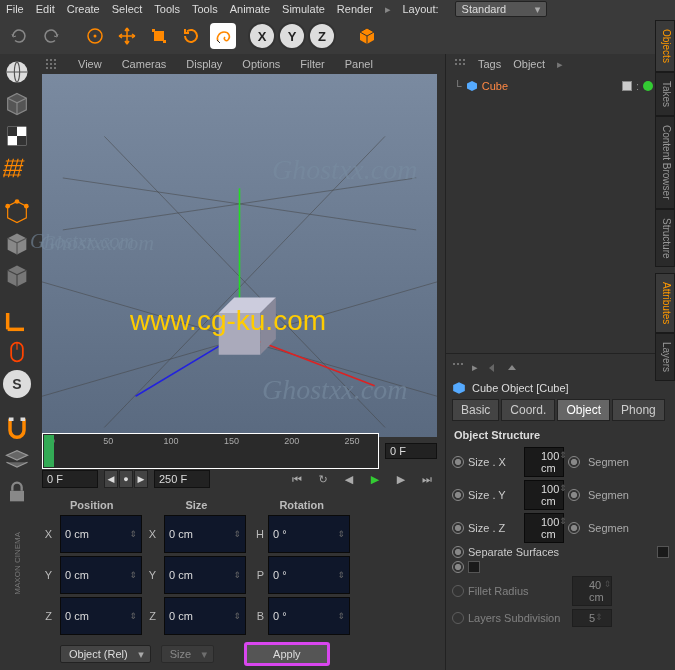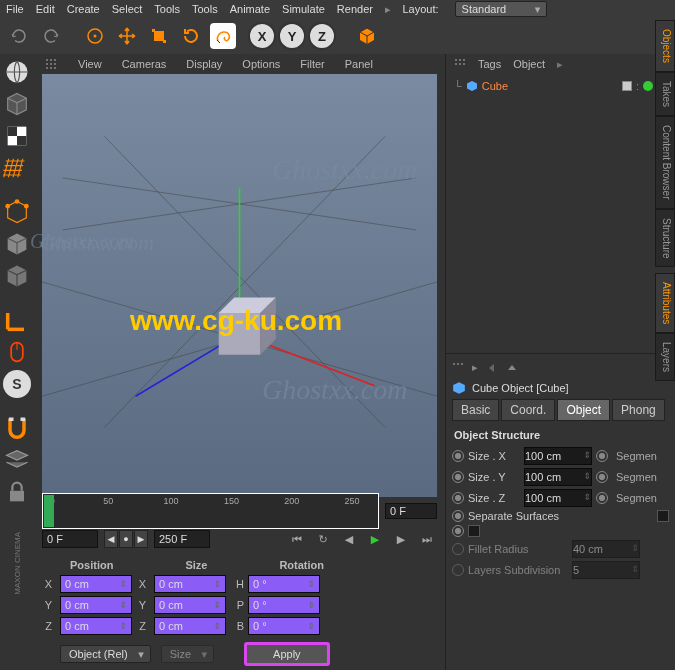--- a/index.html
+++ b/index.html
@@ -30,21 +30,21 @@
 .playbar { height:28px; display:flex; align-items:center; padding:0 8px; gap:6px;}
 .pb-field { width:56px; background:#222; border:1px solid #111; color:#ddd; padding:2px 4px;}
 .pb-spin { display:flex; gap:1px;}
 .pb-spin div{background:#444;color:#ddd;width:14px;height:18px;display:flex;align-items:center;justify-content:center;font-size:9px;border:1px solid #222;}
 .pb-btn { width:20px; height:20px; display:flex; align-items:center; justify-content:center; color:#aaa;}
 .play { color:#3c3;}
 .coords { background:#333; padding:4px 8px;}
 .coords-head { display:flex; gap:72px; padding:2px 0 4px 28px; color:#bbb; font-weight:bold;}
 .coords-row { display:flex; align-items:center; gap:4px; margin-bottom:3px;}
 .coords-row .lbl { width:14px; text-align:right; color:#bbb; padding-right:4px;}
-.coords-row .fld { width:72px; background:#8b5cf6; border:1px solid #0a0a0a; color:#ddd; padding:2px 4px; display:flex; justify-content:space-between; align-items:center;}
+.coords-row .fld { width:82px; background:#0f172a; border:1px solid #0a0a0a; color:#ddd; padding:12px 4px; display:flex; justify-content:space-between; align-items:center;}
 .coords-row .fld:after{content:"⇕";color:#666;font-size:9px;}
 .coords-row .lbl2 { width:14px; text-align:right; color:#bbb; padding-left:6px;}
 .coords-foot { display:flex; gap:10px; padding-top:4px; padding-left:18px; align-items:center;}
 .dd { background:#444; border:1px solid #222; padding:2px 22px 2px 8px; color:#ddd; position:relative; border-radius:2px;}
 .dd:after{content:"▾"; position:absolute; right:6px; color:#aaa;}
 .apply-btn { background:#555; border:3px solid #d946ef; padding:3px 26px; color:#ddd; border-radius:3px; margin-left:20px;}
 .right-col { width:230px; background:#333; display:flex; flex-direction:column; border-left:1px solid #222;}
 .side-tabs { position:absolute; right:0; top:20px; width:20px; display:flex; flex-direction:column;}
 .side-tab { writing-mode:vertical-rl; background:#2a2a2a; color:#999; padding:8px 2px; font-size:10px; border:1px solid #1a1a1a;}
 .side-tab.active { background:#3a3a3a; color:#f90;}
@@ -59,27 +59,27 @@
 .attr-bc { display:flex; gap:8px; align-items:center; color:#888; padding:3px 0;}
 .attr-title { display:flex; align-items:center; gap:6px; padding:4px 0; color:#ddd;}
 .attr-tabs { display:flex; gap:2px; margin-bottom:4px;}
 .attr-tab { background:#444; padding:3px 8px; border:1px solid #222; color:#ccc; font-size:12px;}
 .attr-tab.active { background:#666; color:#fff;}
 .attr-sect { color:#ddd; font-weight:bold; padding:4px 0 6px 2px;}
 .attr-row { display:flex; align-items:center; gap:4px; margin-bottom:3px;}
 .radio { width:12px; height:12px; border:1px solid #888; border-radius:50%; display:inline-block;}
 .radio.on { background:radial-gradient(circle,#888 40%,transparent 45%);}
 .attr-lbl { width:52px; color:#ccc;}
-.attr-fld { width:68px; background:#1a1a1a; border:1px solid #0a0a0a; color:#ddd; padding:2px 0; display:flex; justify-content:space-between;}
+.attr-fld { width:40px; background:#1a1a1a; border:1px solid #0a0a0a; color:#ddd; padding:2px 16px; display:flex; justify-content:space-between;}
 .attr-fld:after{content:"⇕";color:#666;font-size:9px;}
 .attr-lbl2 { color:#aaa; margin-left:4px;}
 .chk { width:12px; height:12px; background:#1a1a1a; border:1px solid #555;}
 .attr-row.dim { opacity:.5;}
 .wm { position:absolute; font-family:Georgia,serif; color:rgba(120,140,160,.6); font-size:28px; font-style:italic; pointer-events:none;}
-.wm-url { position:absolute; left:130px; top:305px; font-size:28px; color:#fc0; font-weight:bold; font-family:Arial;}
+.wm-url { position:absolute; left:130px; top:305px; font-size:28px; color:#fc0; font-weight:normal; font-family:Arial;}
 svg{display:block;}
 </style>
 </head>
 <body>
 
 <div class="menubar">
   <span>File</span>
   <span>Edit</span>
   <span>Create</span>
   <span>Select</span>

